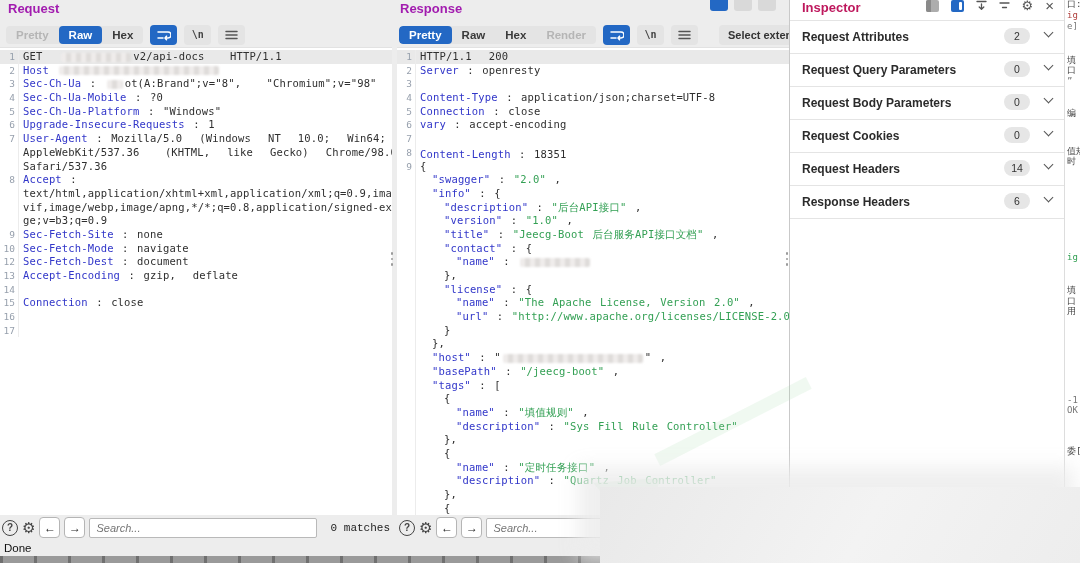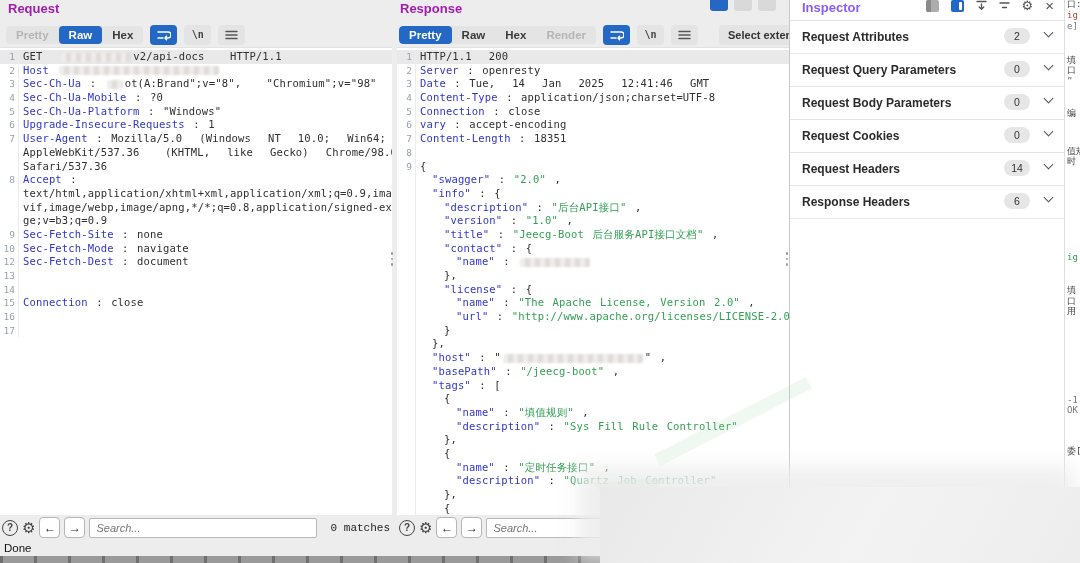--- a/index.html
+++ b/index.html
@@ -41,21 +41,21 @@
   .vsplit-dots{position:absolute;width:4px;display:flex;flex-direction:column;gap:3px;align-items:center;}
   .vsplit-dots i{width:2.5px;height:2.5px;background:#9a9a9a;border-radius:50%;}
   
   .layout-btns{position:absolute;left:710px;top:0;display:flex;gap:6px;}
   .layout-btn{width:18px;height:11px;border-radius:0 0 3px 3px;background:#d9d9d9;}
   .layout-btn.active{background:#2368c4;}
   
   .inspector{position:absolute;left:789px;width:274px;top:0;bottom:7px;background:#fff;
              border-left:1px solid #c9c9c9;}
   .insp-head{position:absolute;top:-2px;left:0;right:0;height:21px;}
-  .insp-title{position:absolute;left:12px;top:2px;font-size:13px;font-weight:bold;color:#8b5cf6;}
+  .insp-title{position:absolute;left:12px;top:2px;font-size:13px;font-weight:bold;color:#be185d;}
   .insp-icons{position:absolute;right:10px;top:1px;display:flex;align-items:center;gap:12px;}
   .board{width:13px;height:12px;border-radius:2px;background:#adadad;position:relative;}
   .board:before{content:"";position:absolute;left:0;top:0;bottom:0;width:5px;background:#8a8a8a;border-radius:2px 0 0 2px;}
   .board.blue{background:#2368c4;}
   .board.blue:before{background:#fff;left:auto;right:2px;top:2px;bottom:2px;width:3px;border-radius:1px;}
   .insp-x{font-size:15px;color:#555;line-height:12px;}
   .gear{font-size:13px;color:#555;line-height:13px;}
   .insp-rows{position:absolute;top:20px;left:0;right:0;}
   .insp-row{height:32px;border-bottom:1px solid #e4e4e4;position:relative;cursor:default;}
   .insp-row:first-child{border-top:1px solid #e4e4e4;}
@@ -130,21 +130,21 @@
         <div class="line"><span class="ln">7</span><span class="code" style="padding-left: 4px;"><span class="c-h">User-Agent</span><span class="c-p"> : Mozilla/5.0  (Windows  NT  10.0;  Win64;  x64)</span></span></div>
         <div class="line"><span class="ln"></span><span class="code" style="padding-left: 4px;"><span class="c-p">AppleWebKit/537.36   (KHTML,  like  Gecko)  Chrome/98.0.4758.102</span></span></div>
         <div class="line"><span class="ln"></span><span class="code" style="padding-left: 4px;"><span class="c-p">Safari/537.36</span></span></div>
         <div class="line"><span class="ln">8</span><span class="code" style="padding-left: 4px;"><span class="c-h">Accept</span><span class="c-p"> :</span></span></div>
         <div class="line"><span class="ln"></span><span class="code" style="padding-left: 4px;"><span class="c-p">text/html,application/xhtml+xml,application/xml;q=0.9,image/a</span></span></div>
         <div class="line"><span class="ln"></span><span class="code" style="padding-left: 4px;"><span class="c-p">vif,image/webp,image/apng,*/*;q=0.8,application/signed-exchan</span></span></div>
         <div class="line"><span class="ln"></span><span class="code" style="padding-left: 4px;"><span class="c-p">ge;v=b3;q=0.9</span></span></div>
         <div class="line"><span class="ln">9</span><span class="code" style="padding-left: 4px;"><span class="c-h">Sec-Fetch-Site</span><span class="c-p"> : none</span></span></div>
         <div class="line"><span class="ln">10</span><span class="code" style="padding-left: 4px;"><span class="c-h">Sec-Fetch-Mode</span><span class="c-p"> : navigate</span></span></div>
         <div class="line"><span class="ln">12</span><span class="code" style="padding-left: 4px;"><span class="c-h">Sec-Fetch-Dest</span><span class="c-p"> : document</span></span></div>
-        <div class="line"><span class="ln">13</span></div>
+        <div class="line"><span class="ln">13</span><span class="code" style="padding-left: 4px;"><span class="c-h">Accept-Encoding</span><span class="c-p"> : gzip,  deflate</span></span></div>
         <div class="line"><span class="ln">14</span></div>
         <div class="line"><span class="ln">15</span><span class="code" style="padding-left: 4px;"><span class="c-h">Connection</span><span class="c-p"> : close</span></span></div>
         <div class="line"><span class="ln">16</span><span class="code" style="padding-left: 4px;"></span></div>
         <div class="line"><span class="ln">17</span><span class="code" style="padding-left: 4px;"></span></div>
       </div>
   </div>
 
   <div class="vsplit-dots" style="left:390px;top:252px;">
       <i></i>
       <i></i>
@@ -175,25 +175,25 @@
       </span>
       <span class="ext-dropdown">
         <span>Select extension...</span>
         <span class="chev"></span>
       </span>
     </div>
     <div class="editor">
       <div class="rsb"></div>
     <div class="line hl"><span class="ln">1</span><span class="code" style="padding-left: 4px;"><span class="c-p">HTTP/1.1  200</span></span></div>
         <div class="line"><span class="ln">2</span><span class="code" style="padding-left: 4px;"><span class="c-h">Server</span><span class="c-p"> : openresty</span></span></div>
-        <div class="line"><span class="ln">3</span><span class="code" style="padding-left: 4px;"><span class="c-h">Date</span><span class="c-p"> : Tue,  14  Jan  2025  12:41:46  GMT</span></span></div>
+        <div class="line"><span class="ln">3</span></div>
         <div class="line"><span class="ln">4</span><span class="code" style="padding-left: 4px;"><span class="c-h">Content-Type</span><span class="c-p"> : application/json;charset=UTF-8</span></span></div>
         <div class="line"><span class="ln">5</span><span class="code" style="padding-left: 4px;"><span class="c-h">Connection</span><span class="c-p"> : close</span></span></div>
         <div class="line"><span class="ln">6</span><span class="code" style="padding-left: 4px;"><span class="c-h">vary</span><span class="c-p"> : accept-encoding</span></span></div>
-        <div class="line"><span class="ln">7</span><span class="code" style="padding-left: 4px;"><span class="c-h">Content-Length</span><span class="c-p"> : 18351</span></span></div>
+        <div class="line"><span class="ln">7</span><span class="code" style="padding-left: 4px; margin-top: 16px;"><span class="c-h">Content-Length</span><span class="c-p"> : 18351</span></span></div>
         <div class="line"><span class="ln">8</span><span class="code" style="padding-left: 4px;"></span></div>
         <div class="line"><span class="ln">9</span><span class="code" style="padding-left: 4px;"><span class="c-p">{</span></span></div>
         <div class="line"><span class="ln"></span><span class="code" style="padding-left: 16px;"><span class="c-k">"swagger"</span><span class="c-p"> : </span><span class="c-s">"2.0"</span><span class="c-p"> ,</span></span></div>
         <div class="line"><span class="ln"></span><span class="code" style="padding-left: 16px;"><span class="c-k">"info"</span><span class="c-p"> : {</span></span></div>
         <div class="line"><span class="ln"></span><span class="code" style="padding-left: 28px;"><span class="c-k">"description"</span><span class="c-p"> : </span><span class="c-s">"后台API接口"</span><span class="c-p"> ,</span></span></div>
         <div class="line"><span class="ln"></span><span class="code" style="padding-left: 28px;"><span class="c-k">"version"</span><span class="c-p"> : </span><span class="c-s">"1.0"</span><span class="c-p"> ,</span></span></div>
         <div class="line"><span class="ln"></span><span class="code" style="padding-left: 28px;"><span class="c-k">"title"</span><span class="c-p"> : </span><span class="c-s">"Jeecg-Boot 后台服务API接口文档"</span><span class="c-p"> ,</span></span></div>
         <div class="line"><span class="ln"></span><span class="code" style="padding-left: 28px;"><span class="c-k">"contact"</span><span class="c-p"> : {</span></span></div>
         <div class="line"><span class="ln"></span><span class="code" style="padding-left: 40px;"><span class="c-k">"name"</span><span class="c-p"> : </span><span class="blur" style="width: 70px;"></span></span></div>
         <div class="line"><span class="ln"></span><span class="code" style="padding-left: 28px;"><span class="c-p">},</span></span></div>

